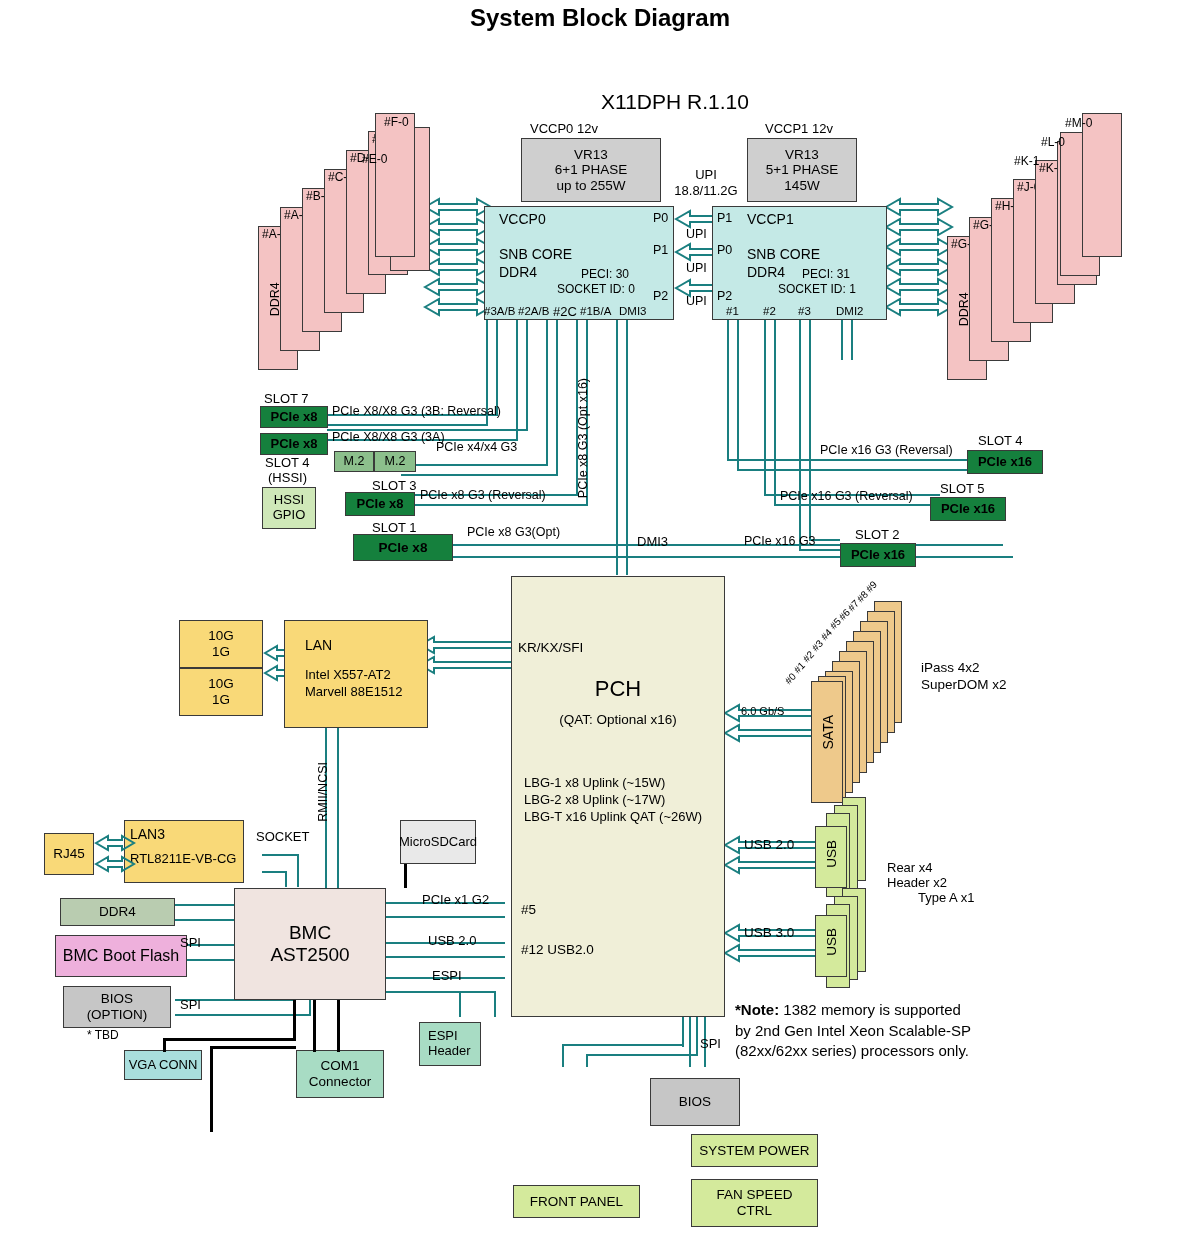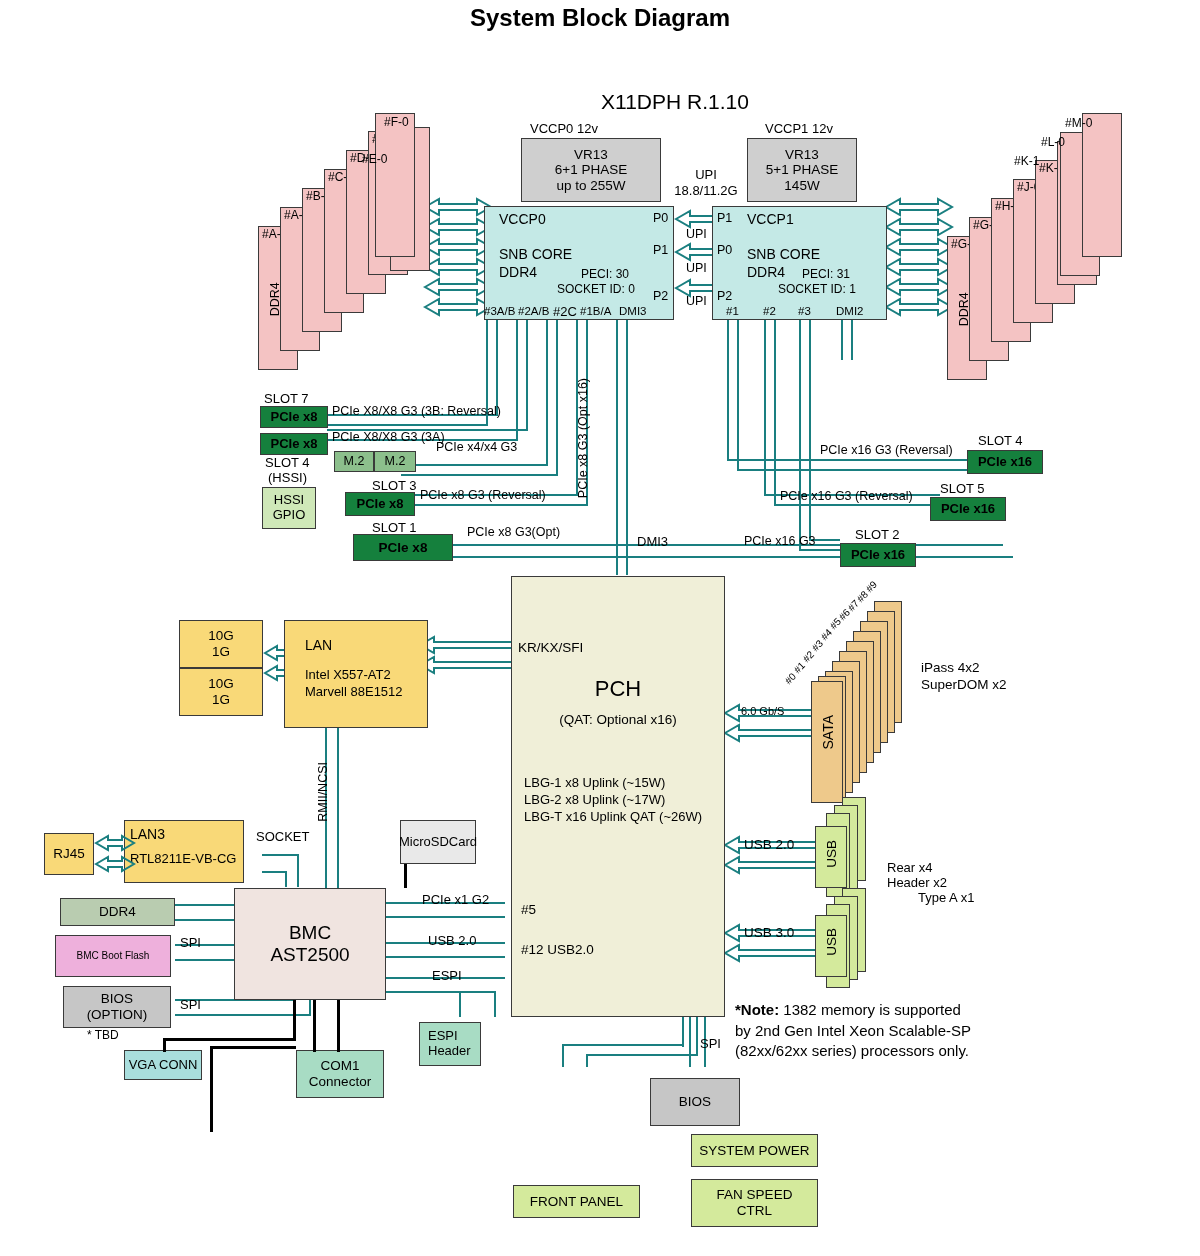--- a/index.html
+++ b/index.html
@@ -363,21 +363,21 @@
   <div class="ln vl blk" style="left:404px;top:864px;width:3px;height:24px;"></div>
 
   <div class="box c-beige" style="left:234px;top:888px;width:152px;height:112px;flex-direction:column;font-size:19px;">
     <div>BMC</div>
     <div>AST2500</div>
   </div>
 
   <div class="box c-olive" style="left:60px;top:898px;width:115px;height:28px;font-size:13.5px;">
     <span>DDR4</span>
   </div>
-  <div class="box c-magenta" style="left:55px;top:935px;width:116px;height:42px;font-size:10px;">
+  <div class="box c-magenta" style="left:55px;top:935px;width:132px;height:42px;font-size:16px;">
     <span>BMC Boot Flash</span>
   </div>
   <div class="lbl" style="left:180px;top:936px;font-size:13px;">SPI</div>
   <div class="box c-grey2" style="left:63px;top:986px;width:108px;height:42px;flex-direction:column;font-size:13.5px;">
     <div>BIOS</div>
     <div>(OPTION)</div>
   </div>
   <div class="lbl" style="left:87px;top:1029px;font-size:12px;">* TBD</div>
   <div class="lbl" style="left:180px;top:998px;font-size:13px;">SPI</div>
 

